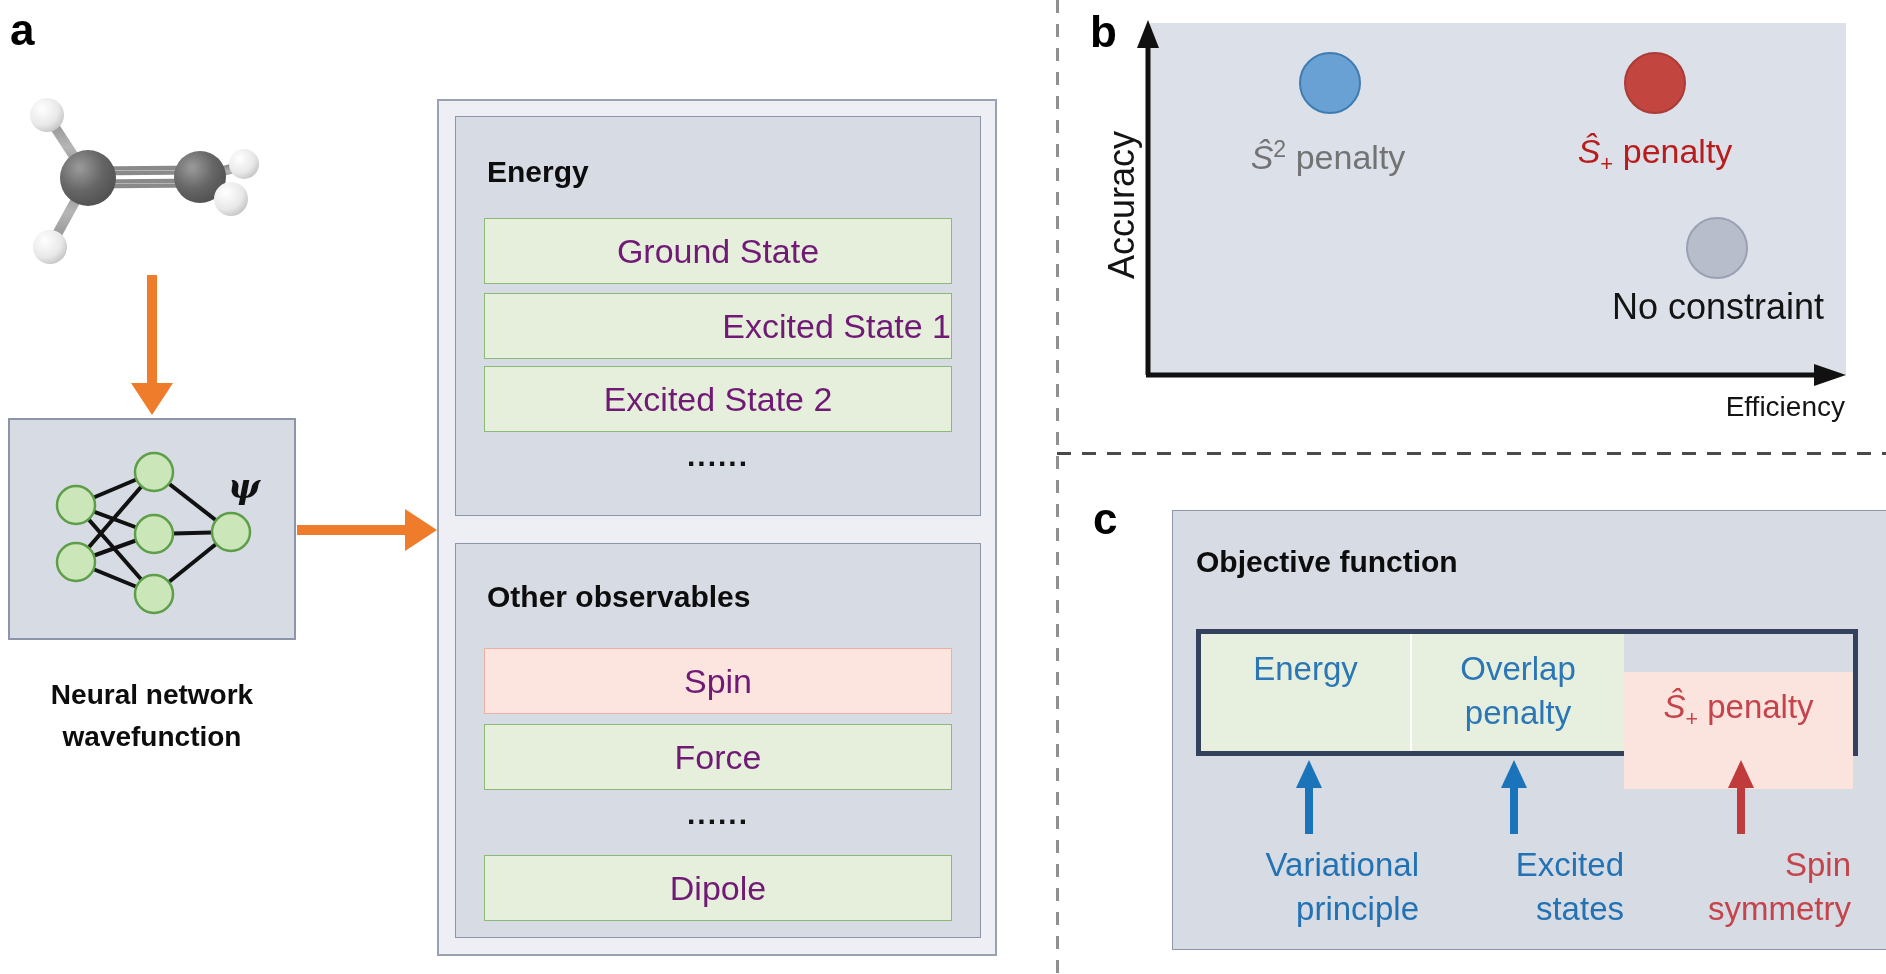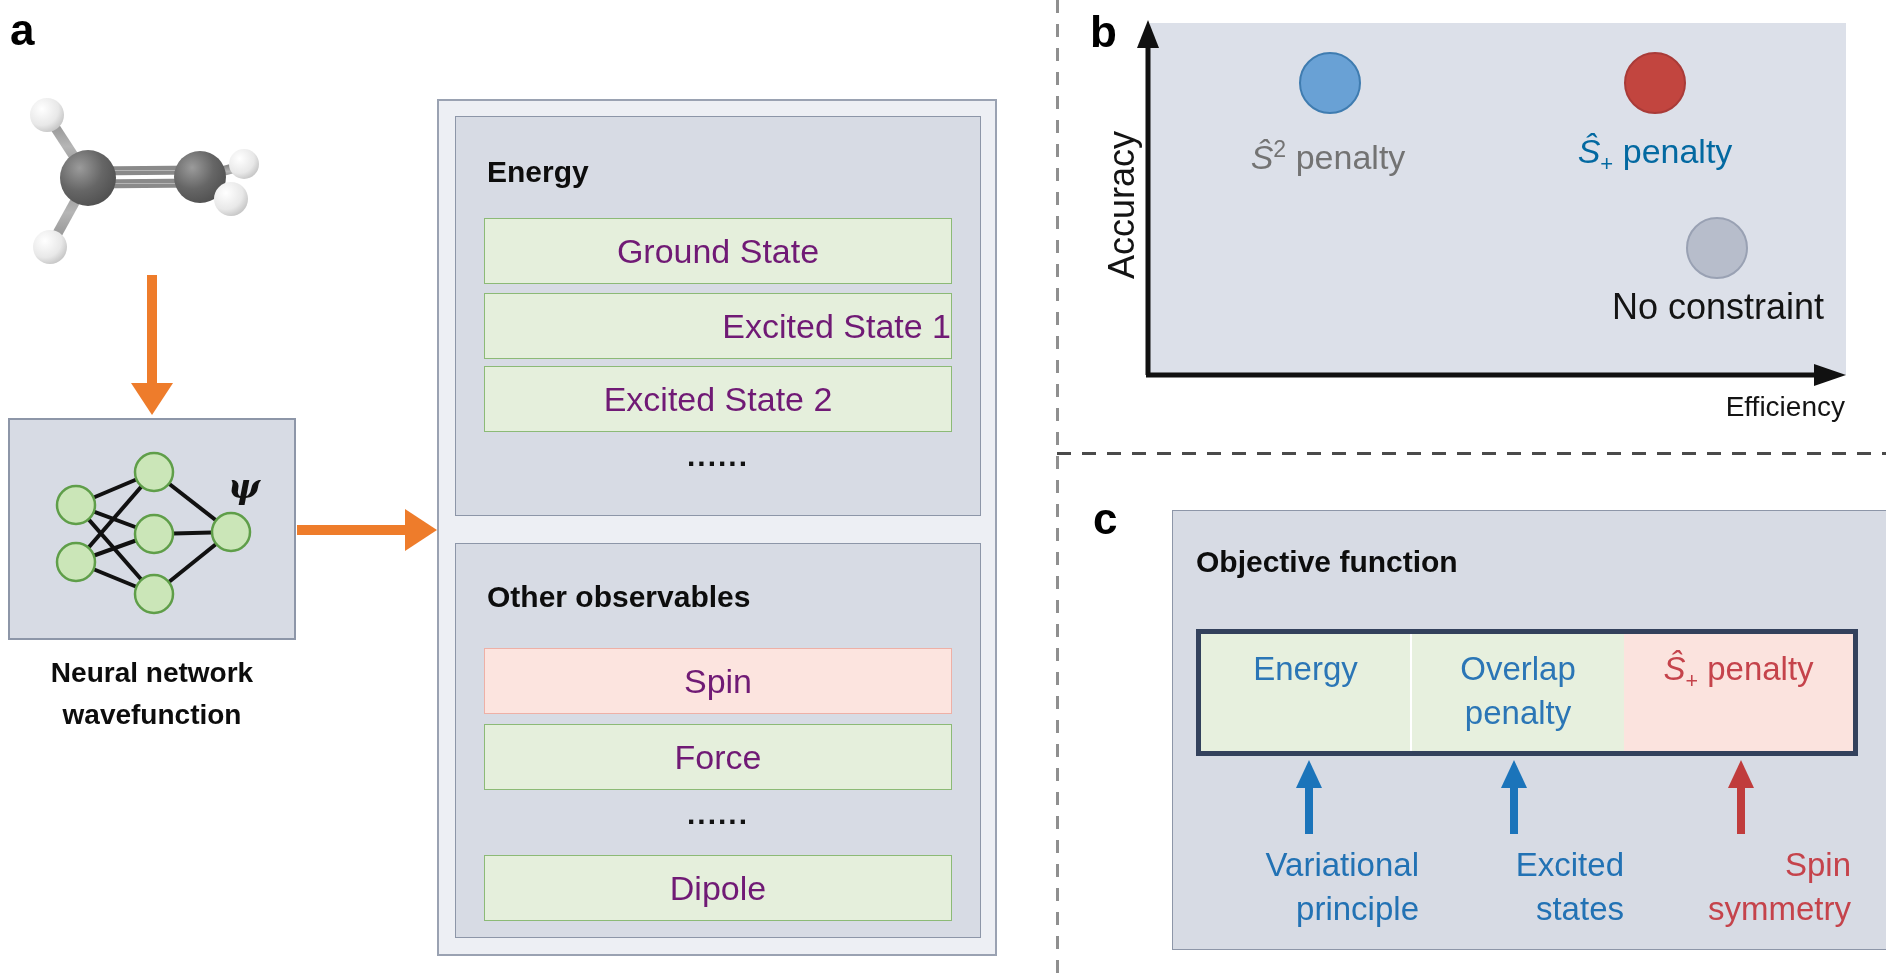--- a/index.html
+++ b/index.html
@@ -11,57 +11,57 @@
   .divider-v{left:1056px;top:0;width:2.5px;height:974px;
     background:repeating-linear-gradient(to bottom,#8f8f8f 0 13px,transparent 13px 24px);}
   .divider-h{left:1057px;top:452px;height:2.5px;width:829px;
     background:repeating-linear-gradient(to right,#4a4a4a 0 14px,transparent 14px 25px);}
 
   .panel-label{font-size:44px;font-weight:bold;color:#000;line-height:1;letter-spacing:-1px;}
 
   
   .nn-box{left:8px;top:418px;width:288px;height:222px;background:#d7dbe4;border:2px solid #8d96a8;box-sizing:border-box;}
   .psi{left:218px;top:46px;font-family:"DejaVu Serif",serif;font-style:italic;font-weight:bold;font-size:34px;color:#111;}
-  .nn-caption{left:0px;top:652px;width:304px;text-align:center;font-weight:bold;font-size:28px;line-height:42px;color:#0d0d0d;}
+  .nn-caption{left:0px;top:674px;width:304px;text-align:center;font-weight:bold;font-size:28px;line-height:42px;color:#0d0d0d;}
 
   .outputs-container{left:437px;top:99px;width:560px;height:857px;background:#edeff4;border:2px solid #9aa2b2;box-sizing:border-box;}
   .group-box{position:absolute;left:16px;width:526px;background:#d7dbe4;border:1.5px solid #8d96a8;box-sizing:border-box;}
   .group-box.energy{top:15px;height:400px;}
   .group-box.observables{top:442px;height:395px;}
   .group-title{position:absolute;left:31px;font-weight:bold;font-size:30px;color:#0d0d0d;}
   .row{position:absolute;left:28px;width:468px;height:66px;line-height:64px;text-align:center;font-size:34px;color:#701a75;box-sizing:border-box;}
   .row.green{background:#e5efdc;border:1.5px solid #8cba76;}
   .row.pink{background:#fce4df;border:1.5px solid #eeb0a6;}
   .dots{position:absolute;left:28px;width:468px;text-align:center;font-size:30px;font-weight:bold;letter-spacing:2px;color:#111;}
 
   
   .plot-bg{left:1150px;top:23px;width:696px;height:352px;background:#dce0e9;}
   .dot{border-radius:50%;box-sizing:border-box;}
   .dot.blue{left:1299px;top:52px;width:62px;height:62px;background:#69a1d5;border:2px solid #3f7cb0;}
   .dot.red{left:1624px;top:52px;width:62px;height:62px;background:#c2453f;border:2px solid #a93b38;}
   .dot.gray{left:1686px;top:217px;width:62px;height:62px;background:#b7bdcb;border:2px solid #99a1b3;}
   .pt-label{position:absolute;text-align:center;font-size:34px;line-height:40px;height:40px;}
   .pt-label.blue{color:#737373;}
-  .pt-label.red{color:#0369a1;}
+  .pt-label.red{color:#b91c1c;}
   .axis-y{left:970px;top:186px;width:300px;height:38px;text-align:center;font-size:36px;color:#141414;
           transform:rotate(-90deg);}
   .axis-x{left:1640px;top:391px;width:205px;text-align:right;font-size:28px;color:#141414;}
   .shat{font-style:italic;}
   sup{font-size:68%;} sub{font-size:65%;}
 
   
   .c-box{left:1172px;top:510px;width:787px;height:440px;background:#d7dbe4;border:1.5px solid #8d96a8;box-sizing:border-box;}
   .c-title{position:absolute;left:23px;top:34px;font-weight:bold;font-size:30px;color:#0d0d0d;}
   .objective-bar{position:absolute;left:23px;top:118px;width:662px;height:127px;border:5px solid #33415c;box-sizing:border-box;display:flex;}
   .seg{height:100%;text-align:center;font-size:33px;line-height:44px;padding-top:13px;box-sizing:border-box;}
   .seg.green{background:#e7f0de;color:#2b76b6;}
   .seg.pink{background:#fbe3de;color:#c5434b;}
   .seg.s1{width:210px;}
   .seg.s2{width:215px;border-left:2px solid #fff;}
-  .seg.s3{width:230px;}
+  .seg.s3{width:230px;margin-top:38px;}
   .c-ann{position:absolute;width:220px;text-align:right;font-size:33px;line-height:44px;top:332px;}
   .c-ann.blue{color:#2272b4;}
   .c-ann.red{color:#c5434b;}
   .space-l{margin-left:0.28em;}
 </style>
 </head>
 <body>
 
 <div class="canvas">
 

